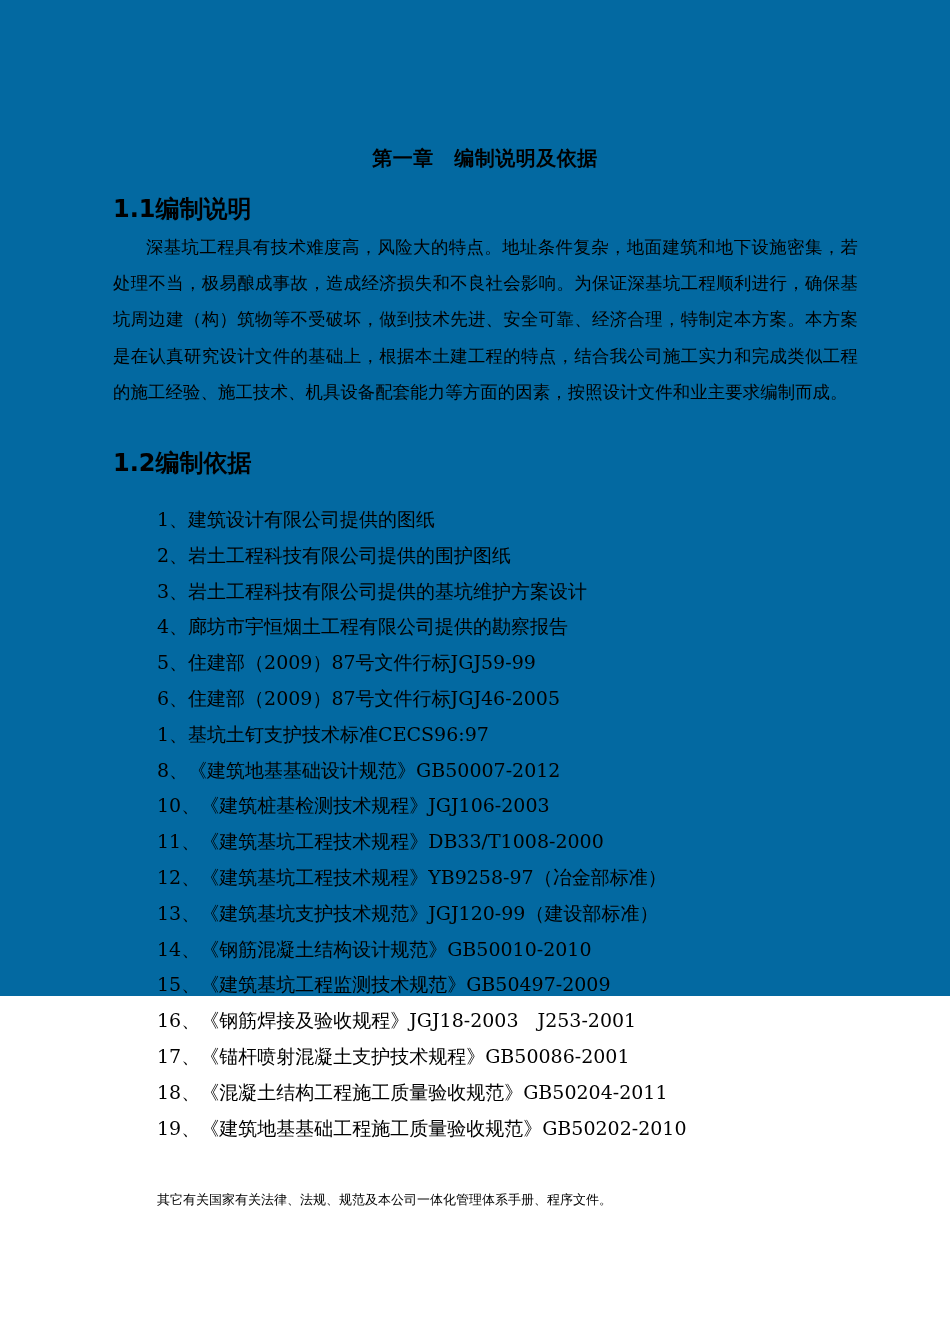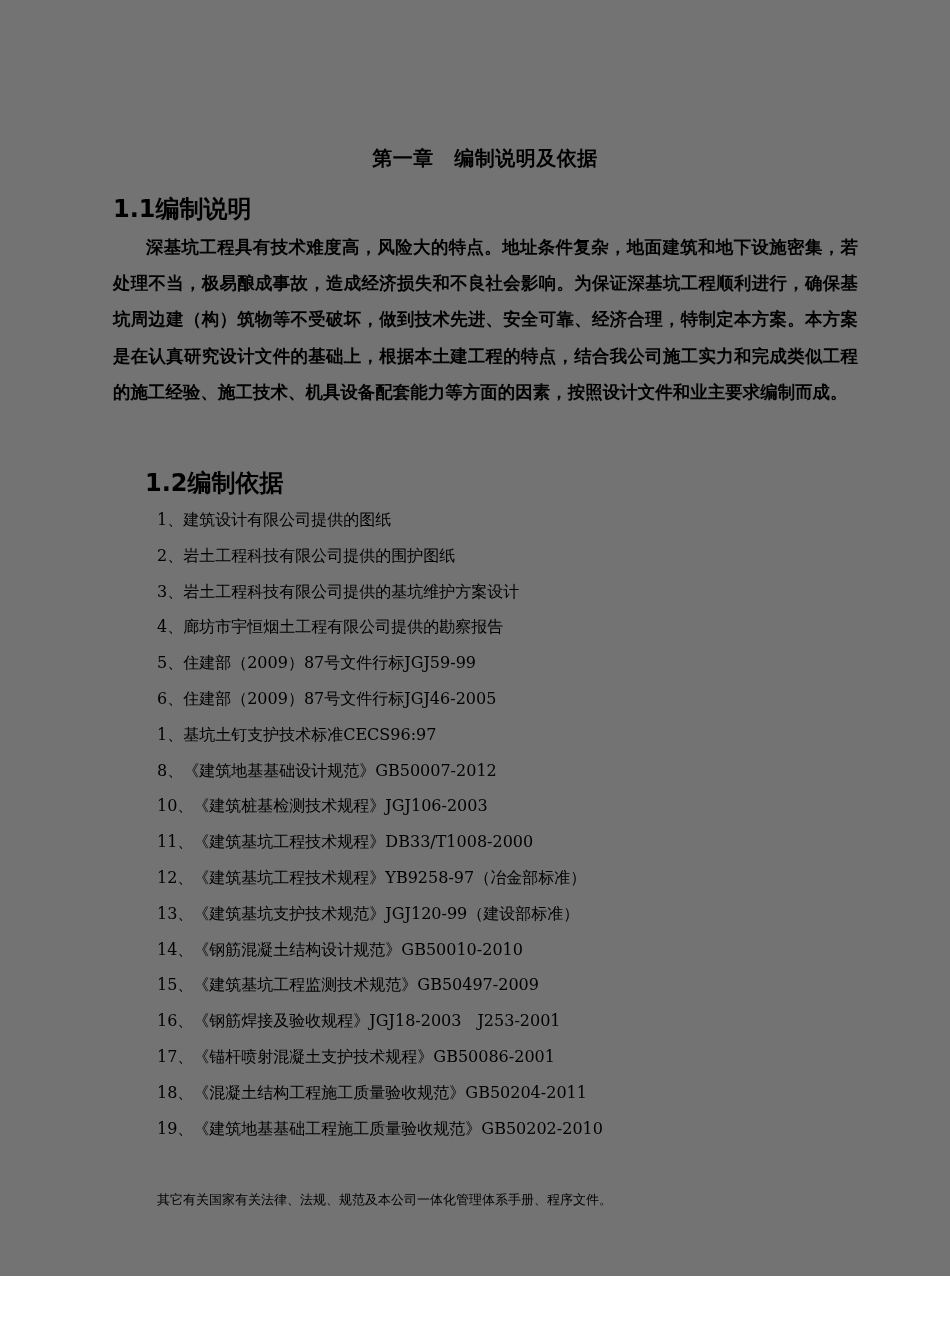--- a/index.html
+++ b/index.html
@@ -11,22 +11,22 @@
       width: 950px;
       height: 1344px;
       position: relative;
       overflow: hidden;
       color: #000000;
       font-family: "DejaVu Serif", "Liberation Serif", serif;
     }
     .page {
       position: absolute;
       left: 0; top: 0;
-      width: 950px; height: 1276px;
-      background: #737373;
+      width: 950px; height: 996px;
+      background: #0369a1;
     }
     .chapter-title {
       position: absolute;
       top: 144px;
       left: 0;
       width: 970px;
       text-align: center;
       font-family: "DejaVu Sans", "Liberation Sans", sans-serif;
       font-weight: bold;
       font-size: 20px;
@@ -37,43 +37,42 @@
     .section-title {
       position: absolute;
       left: 113px;
       font-family: "DejaVu Sans", "Liberation Sans", sans-serif;
       font-weight: bold;
       font-size: 24px;
       line-height: 28px;
       white-space: nowrap;
     }
     #sec1 { top: 195px; }
-    #sec2 { top: 469px; margin-left: 32px; }
+    #sec2 { top: 449px; }
     .para {
       position: absolute;
       left: 113px;
       width: 745px;
       font-size: 17.4px;
       line-height: 36.2px;
       text-indent: 33px;
       text-align: justify;
       letter-spacing: 0.1px;
-      font-weight: bold;
     }
     #para1 { top: 229px; }
     .ref-list {
       position: absolute;
       left: 157px;
       top: 502px;
       margin: 0;
       padding: 0;
       list-style: none;
     }
     .ref-list li {
-      font-size: 16px;
+      font-size: 19px;
       height: 35.8px;
       line-height: 35.8px;
       white-space: pre;
     }
     .closing {
       position: absolute;
       left: 157px;
       top: 1182px;
       font-size: 13px;
       line-height: 36px;

